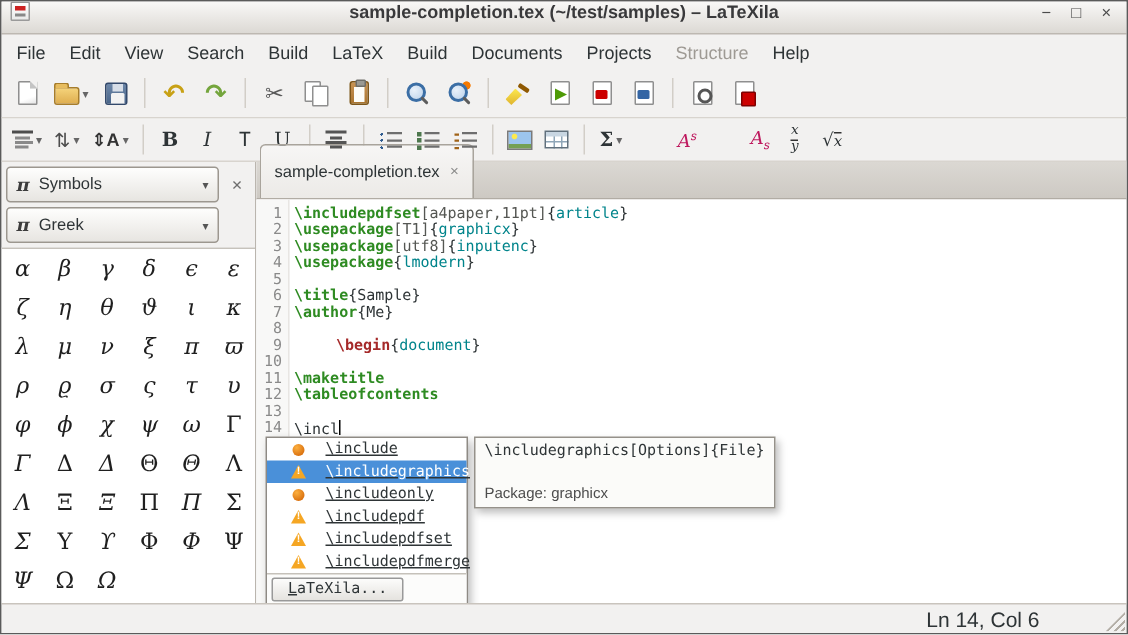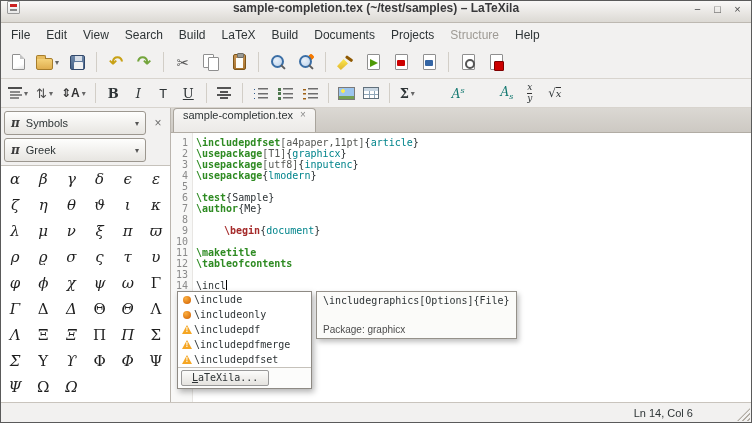--- a/index.html
+++ b/index.html
@@ -119,21 +119,21 @@
       background-position:0 2px,0 6.5px,0 11px,5px 1.5px,5px 6px,5px 10.5px; }
   .ic-image { width:17px; height:13px; border:1px solid #7a7a7a; background:
       radial-gradient(circle at 4px 3px, #fce94f 1.5px, transparent 2.2px),
       linear-gradient(#9cc5ee 0 8px, #74a053 8px); }
   .ic-table { width:16px; height:12px; border:1px solid #61707c; background-color:#fff; background-repeat:no-repeat;
       background-image:linear-gradient(#c8d6e2,#c8d6e2),linear-gradient(#8fa6b8,#8fa6b8),
                        linear-gradient(#8fa6b8,#8fa6b8),linear-gradient(#8fa6b8,#8fa6b8);
       background-size:16px 3px,16px 1px,1px 12px,1px 12px;
       background-position:0 0,0 6px,5px 0,10px 0; }
   .ic-sigma { font:bold 13px "DejaVu Serif",serif; color:#2e3436; }
-  .ico-math { font:italic 12px "DejaVu Serif",serif; color:#0f766e;margin-left:28px; }
+  .ico-math { font:italic 12px "DejaVu Serif",serif; color:#be185d;margin-left:28px; }
   .ico-math sup, .ico-math sub { font-size:8px; }
   .ico-frac { display:inline-flex; flex-direction:column; align-items:center;
               font:italic 9px "DejaVu Serif",serif; line-height:1.1; color:#2e3436; }
   .ico-frac .den { border-top:1px solid #333; }
   .ico-sqrt { font:italic 12px "DejaVu Serif",serif; color:#2e3436; }
   .ico-sqrt .rad { border-top:1px solid #333; font-size:10px; }
 
   
   .main { flex:1; display:flex; min-height:0; }
 
@@ -149,42 +149,42 @@
   .side-spacer { width:18px; flex:0 0 auto; }
   .symbol-grid { margin-top:3px; flex:1; background:#fff; border-top:1px solid #c6c2bb;
                  display:grid; grid-template-columns:repeat(6,1fr); grid-auto-rows:26px;
                  align-items:center; justify-items:center; overflow:hidden; }
   .sym { font:15px "DejaVu Serif",serif; color:#1f1f1f; }
   .sym.it { font-style:italic; }
 
   .editor { flex:1; display:flex; flex-direction:column; min-width:0; background:#fff; }
   .tabbar { height:25px; flex:0 0 auto; background:linear-gradient(#dbd8d3,#cdc9c3);
             border-bottom:1px solid #b1aca4; display:flex; align-items:flex-end; padding-left:2px; }
-  .tab { height:24px; display:flex; gap:7px; padding:0 9px;
+  .tab { height:36px; display:flex; align-items:center; gap:7px; padding:0 9px;
          background:linear-gradient(#f7f6f5,#eceae7); border:1px solid #a9a49c; border-bottom:none;
          border-radius:4px 4px 0 0; font-size:11px; }
   .tab-close { font-size:10px; color:#8a8a8a; }
 
   .textarea { flex:1; position:relative; display:flex; overflow:hidden; background:#fff;
               font:10px/11px "DejaVu Sans Mono",monospace; }
   .gutter { width:22px; flex:0 0 auto; padding:4px 4px 0 0; text-align:right; color:#8a8a8a;
             background:#f8f8f7; border-right:1px solid #e8e6e3; }
   .ln { height:11px; }
   .codecol { flex:1; padding:4px 0 0 3px; }
   .codeline { height:11px; white-space:pre; }
   .seg-cmd { color:var(--command); font-weight:bold; }
   .seg-env { color:var(--environment); font-weight:bold;margin-left:28px; }
   .seg-arg { color:var(--argument);text-align:center; }
   .seg-opt { color:var(--option); }
   .seg-pln { color:var(--text); }
   .caret { display:inline-block; width:1px; height:10px; background:#000; vertical-align:-1px; }
 
   .completion { position:absolute; left:6px; top:158px; width:135px; background:#fff;
                 border:1px solid #8e8a84; box-shadow:2px 3px 6px rgba(0,0,0,.3); }
-  .citem { height:15px; display:flex; align-items:center; gap:1px; padding:0 3px; }
+  .citem { height:15px; display:flex; align-items:center; gap:12px; padding:0 15px;text-decoration:underline; }
   .citem.sel { background:var(--selection); }
   .clabel { font:10px "DejaVu Sans Mono",monospace; color:#2e3436; }
   .citem.sel .clabel { color:#fff; }
   .ci { width:12px; height:12px; flex:0 0 auto; position:relative; }
   .ci.proposal-icon::after { content:""; position:absolute; left:2px; top:2px; width:8px; height:8px;
         border-radius:50%; background:radial-gradient(circle at 35% 30%, #fcaf3e, var(--proposal)); }
   .ci.warning-icon::before { content:""; position:absolute; left:1px; top:1px;
         border-left:5px solid transparent; border-right:5px solid transparent;
         border-bottom:9px solid var(--warning); }
   .ci.warning-icon::after { content:"!"; position:absolute; left:0; width:12px; top:2.5px; text-align:center;
@@ -194,21 +194,21 @@
         border:1px solid #999; border-radius:2px; background:linear-gradient(#fcfcfb,#e5e3df); }
   .details-btn::first-letter { text-decoration:underline; }
 
   .calltip { position:absolute; left:145px; top:158px; background:#fbfbf9; border:1px solid #95918a;
              box-shadow:2px 3px 5px rgba(0,0,0,.25); padding:3px 6px; }
   .sig { font:10px "DejaVu Sans Mono",monospace; color:#2e3436; white-space:pre; }
   .pkg { font:10px "Liberation Sans",sans-serif; color:#4d4d4d; margin-top:18px; }
 
   .statusbar { height:20px; flex:0 0 auto; border-top:1px solid #c9c4bd; background:#f2f1f0;
                position:relative; display:flex; align-items:center; }
-  .pos { position:absolute; right:58px; font-size:11px; }
+  .pos { position:absolute; right:58px; font-size:14px; }
   .grip { position:absolute; right:1px; bottom:1px; width:13px; height:13px;
           background:repeating-linear-gradient(135deg, transparent 0 2px, #b3aea6 2px 3.5px);
           clip-path:polygon(100% 0,100% 100%,0 100%); }
 </style>
 </head>
 <body>
 
 <div class="window">
 
   <div class="titlebar">
@@ -457,52 +457,56 @@
             <div class="ln">12</div>
             <div class="ln">13</div>
             <div class="ln">14</div>
           </div>
         <div class="codecol">
             <div class="codeline"><span class="seg seg-cmd">\includepdfset</span><span class="seg seg-opt">[a4paper,11pt]</span><span class="seg seg-pln">{</span><span class="seg seg-arg">article</span><span class="seg seg-pln">}</span></div>
             <div class="codeline"><span class="seg seg-cmd">\usepackage</span><span class="seg seg-opt">[T1]</span><span class="seg seg-pln">{</span><span class="seg seg-arg">graphicx</span><span class="seg seg-pln">}</span></div>
             <div class="codeline"><span class="seg seg-cmd">\usepackage</span><span class="seg seg-opt">[utf8]</span><span class="seg seg-pln">{</span><span class="seg seg-arg">inputenc</span><span class="seg seg-pln">}</span></div>
             <div class="codeline"><span class="seg seg-cmd">\usepackage</span><span class="seg seg-pln">{</span><span class="seg seg-arg">lmodern</span><span class="seg seg-pln">}</span></div>
             <div class="codeline"></div>
-            <div class="codeline"><span class="seg seg-cmd">\test</span><span class="seg seg-pln">{Sample}</span></div>
+            <div class="codeline"><span class="seg seg-cmd">\title</span><span class="seg seg-pln">{Sample}</span></div>
             <div class="codeline"><span class="seg seg-cmd">\author</span><span class="seg seg-pln">{Me}</span></div>
             <div class="codeline"></div>
             <div class="codeline"><span class="seg seg-env">\begin</span><span class="seg seg-pln">{</span><span class="seg seg-arg">document</span><span class="seg seg-pln">}</span></div>
             <div class="codeline"></div>
             <div class="codeline"><span class="seg seg-cmd">\maketitle</span></div>
             <div class="codeline"><span class="seg seg-cmd">\tableofcontents</span></div>
             <div class="codeline"></div>
             <div class="codeline"><span class="seg seg-pln">\incl</span><span class="caret"></span></div>
           </div>
 
         <div class="completion">
           <div class="citems">
               <div class="citem">
                 <span class="ci proposal-icon"></span>
                 <span class="clabel">\include</span>
+              </div>
+              <div class="citem sel">
+                <span class="ci warning-icon"></span>
+                <span class="clabel">\includegraphics</span>
               </div>
               <div class="citem">
                 <span class="ci proposal-icon"></span>
                 <span class="clabel">\includeonly</span>
               </div>
               <div class="citem">
                 <span class="ci warning-icon"></span>
                 <span class="clabel">\includepdf</span>
               </div>
               <div class="citem">
                 <span class="ci warning-icon"></span>
-                <span class="clabel">\includepdfmerge</span>
+                <span class="clabel">\includepdfset</span>
               </div>
               <div class="citem">
                 <span class="ci warning-icon"></span>
-                <span class="clabel">\includepdfset</span>
+                <span class="clabel">\includepdfmerge</span>
               </div>
             </div>
           <div class="cdetails">
             <span class="details-btn">LaTeXila...</span>
           </div>
         </div>
 
         <div class="calltip">
           <div class="sig">\includegraphics[Options]{File}</div>
           <div class="pkg">Package: graphicx</div>

